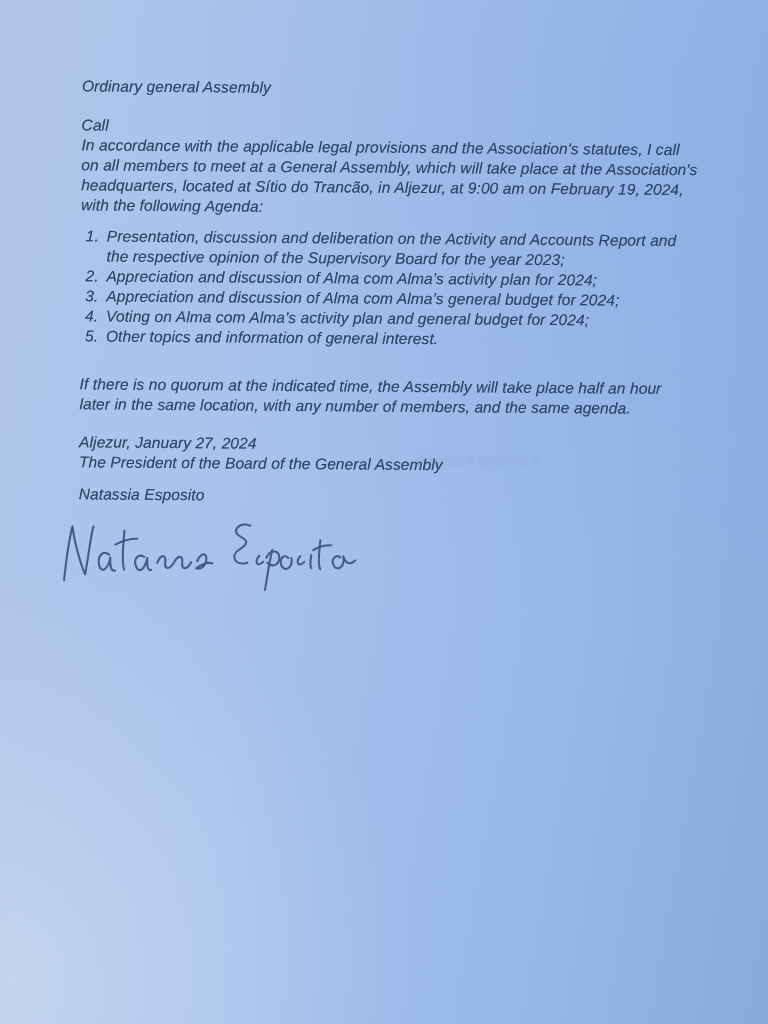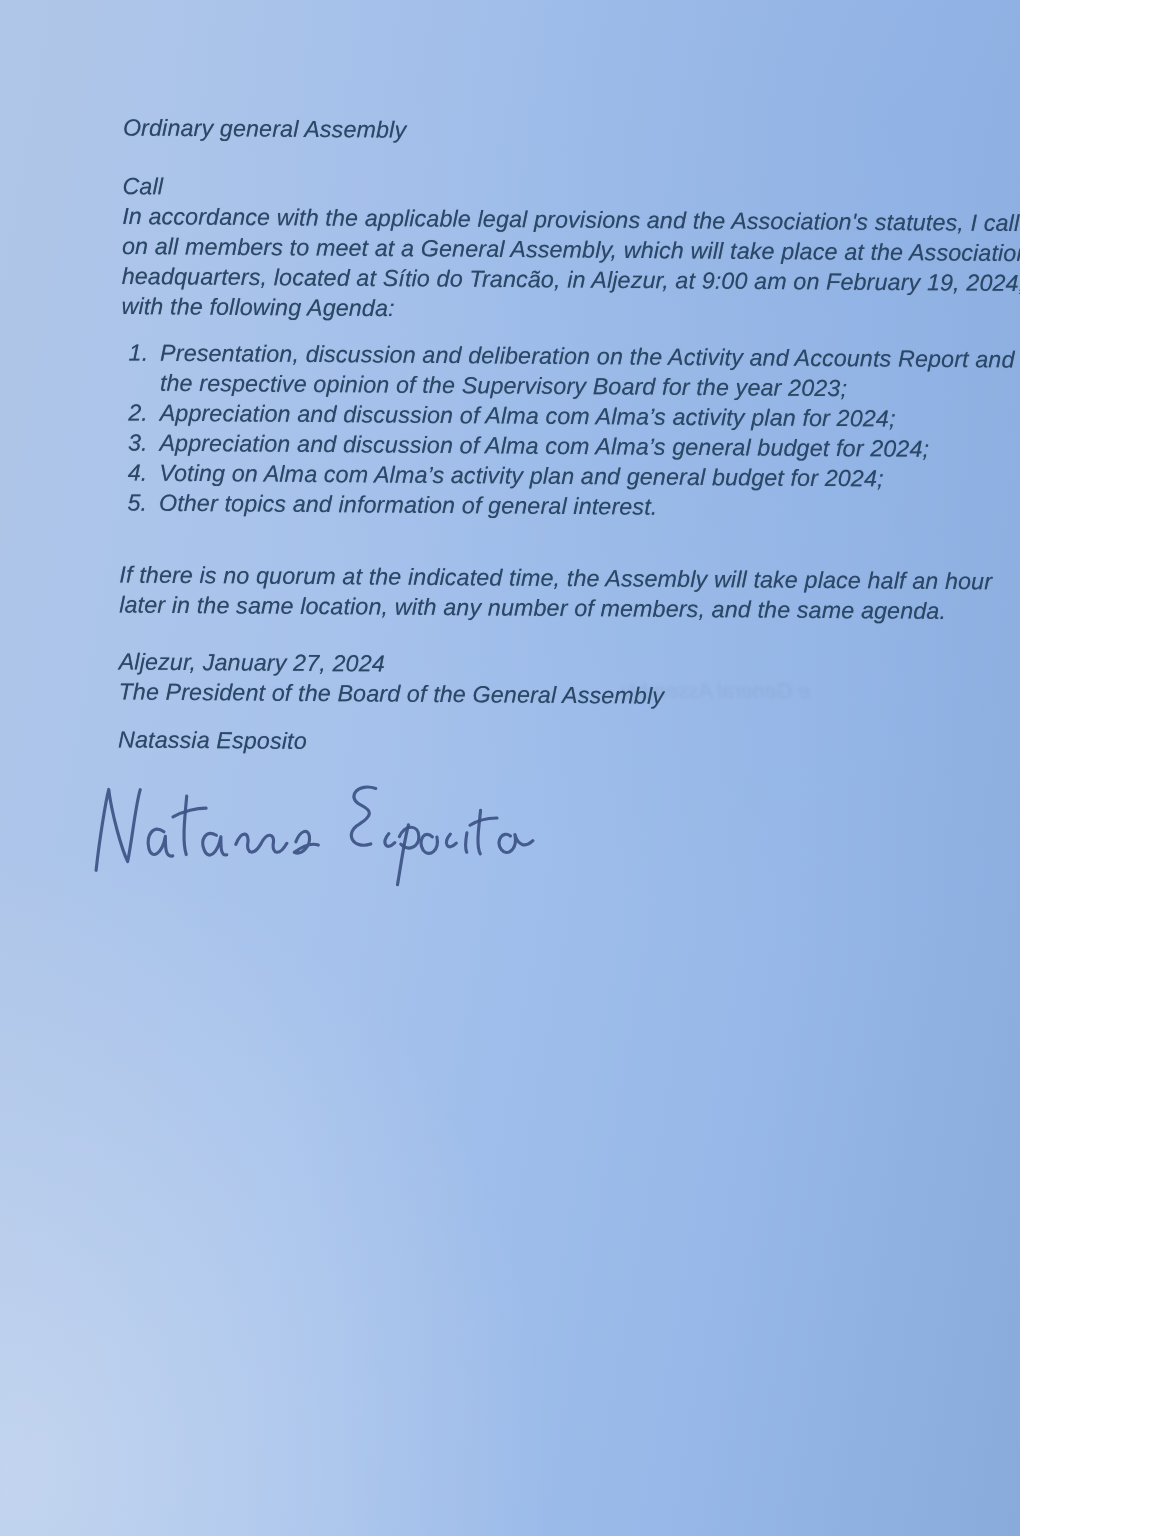--- a/index.html
+++ b/index.html
@@ -1,21 +1,21 @@
 <!DOCTYPE html>
 <html><head>
 <meta charset="utf-8">
 <style>
   html, body {
     margin: 0;
     padding: 0;
   }
   .photo {
     position: relative;
-    width: 680px;
+    width: 768px;
     height: 1024px;
     overflow: hidden;
     font-family: "Liberation Sans", sans-serif;
     background:
       radial-gradient(120% 90% at 88% 8%, rgba(130,165,220,0.30), rgba(130,165,220,0) 60%),
       radial-gradient(95% 75% at 2% 96%, rgba(238,242,246,0.35), rgba(238,242,246,0) 55%),
       linear-gradient(100deg, #b0c6e8 0%, #a6c2ec 38%, #97b8e8 72%, #88abdc 100%);
   }
   .sheet {
     position: absolute;

